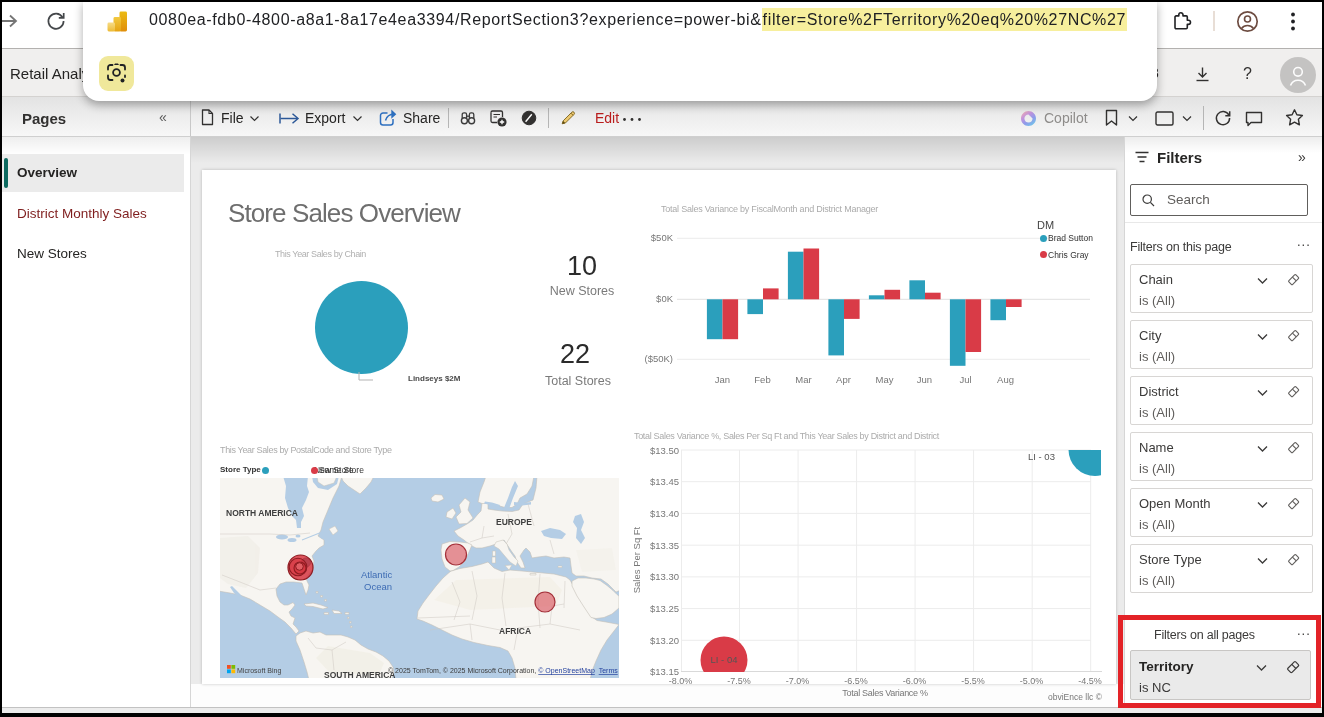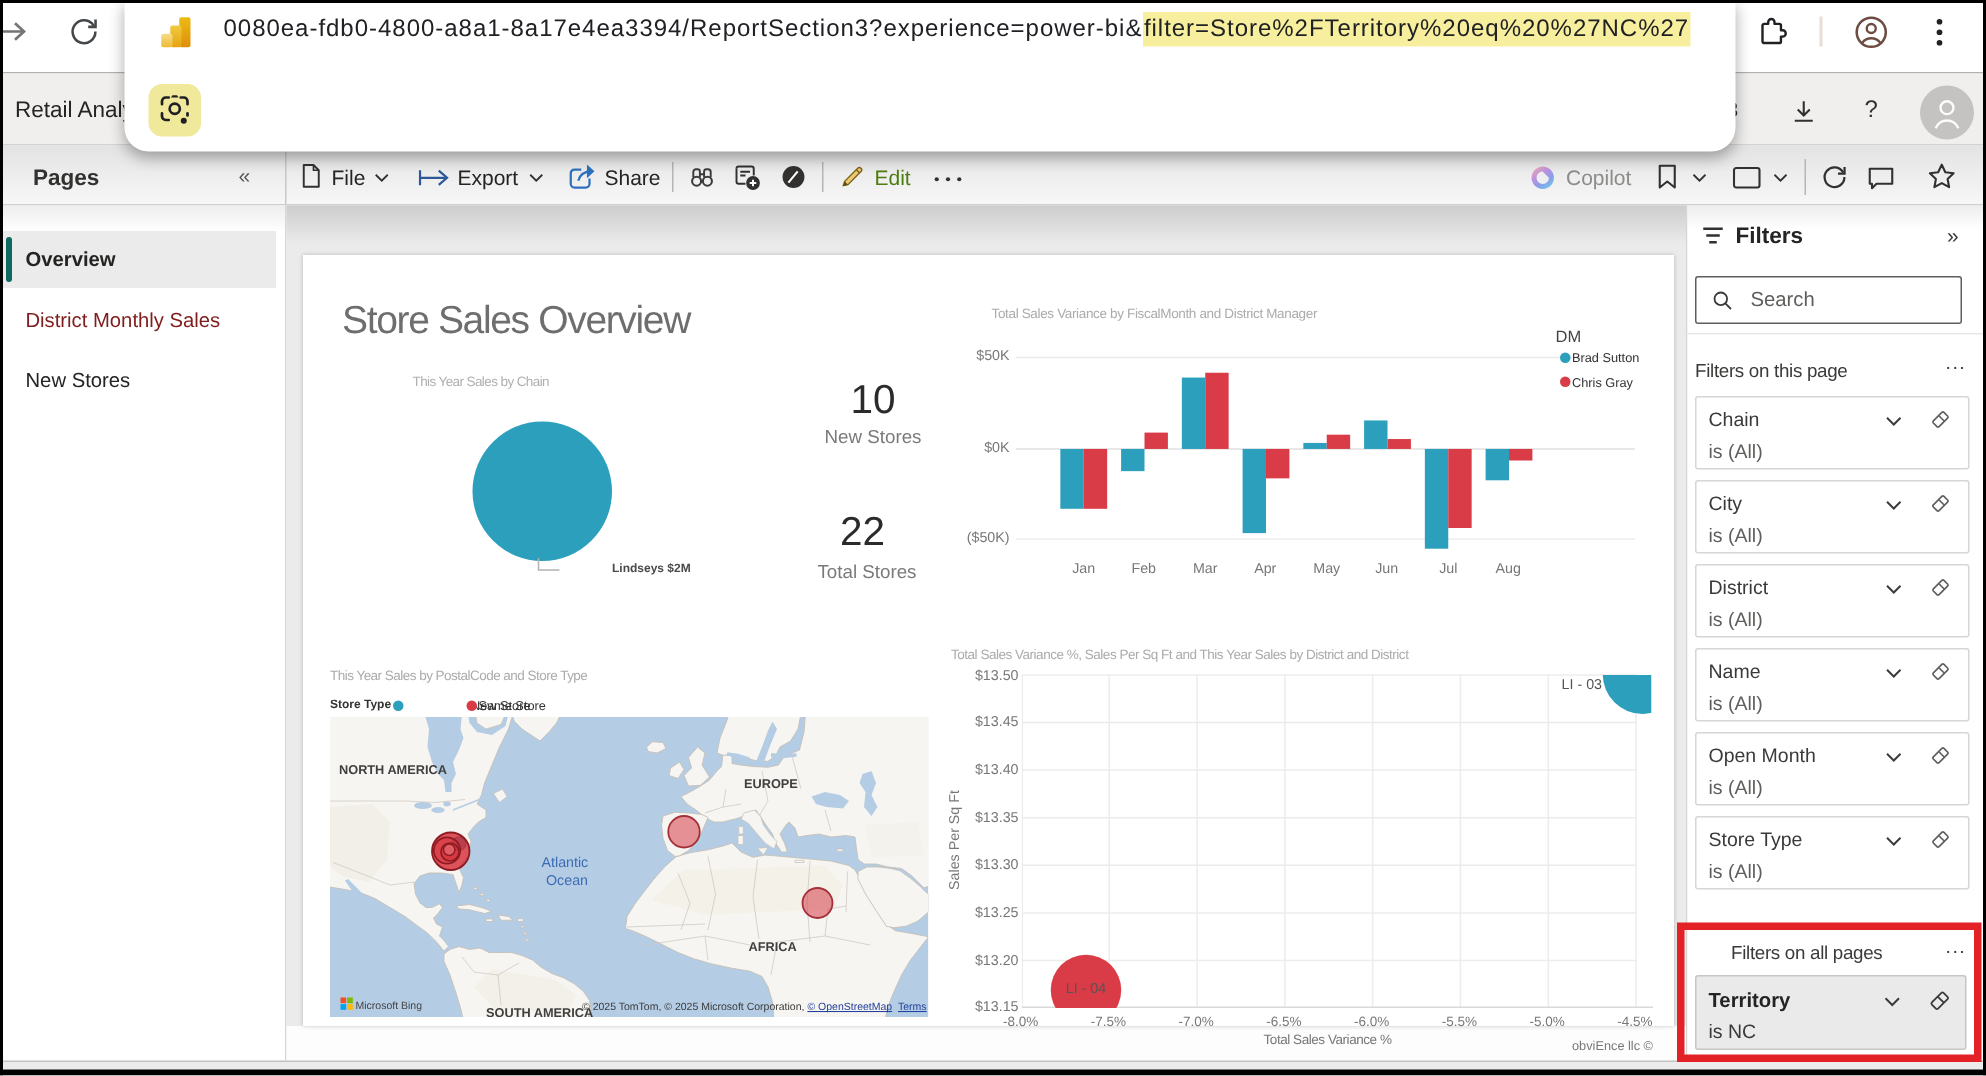--- a/index.html
+++ b/index.html
@@ -126,21 +126,21 @@
     </svg>
 </div>
 <div class="a" style="left:548px;top:108px;width:1px;height:20px;background:#b5b5b5;"></div>
 <div class="a" style="left:560px;top:109px;">
   <svg width="17" height="17" viewBox="0 0 17 17">
       <path d="M2.2 14.8 L3.1 11.9 L11.8 3.2 A1.55 1.55 0 0 1 14 5.4 L5.3 14.1 Z" fill="#ecc871" stroke="#7c6218" stroke-width="0.9"></path>
       <path d="M10.9 4.1 L13.1 6.3" stroke="#7c6218" stroke-width="0.9"></path>
       <path d="M2.2 14.8 L3.1 11.9 L5.3 14.1 Z" fill="#5e4c10"></path>
     </svg>
 </div>
-<div class="a" style="left:583px;top:110px;font-size:14px;color:#4d7c0f;">Edit</div>
+<div class="a" style="left:595px;top:110px;font-size:14px;color:#b91c1c;">Edit</div>
 <div class="a" style="left:622px;top:117px;">
     <svg width="20" height="5" viewBox="0 0 20 5">
       <circle cx="2.5" cy="2.5" r="1.4" fill="#323130"></circle>
       <circle cx="10" cy="2.5" r="1.4" fill="#323130"></circle>
       <circle cx="17.5" cy="2.5" r="1.4" fill="#323130"></circle>
     </svg>
   </div>
 
 <div class="a" style="left:1020px;top:110px;">
   <svg width="17" height="17" viewBox="0 0 17 17">
@@ -436,21 +436,21 @@
   </g>
   <line x1="0" y1="227.5" x2="421" y2="227.5" stroke="#d9d9d9"></line>
 </svg>
 </div>
 <div class="a" style="left:681px;top:449.5px;width:420px;height:222.5px;overflow:hidden;">
 <svg width="420" height="223" viewBox="0 0 420 223">
   <circle cx="414" cy="-0.5" r="26.5" fill="#2b9fbc"></circle>
   <circle cx="43" cy="210" r="23.5" fill="#d93b47"></circle>
 </svg>
 </div>
-<div class="a" style="left:1028px;top:451px;width:40px;text-align:right;font-size:9.5px;color:#555;">LI - 03</div>
+<div class="a" style="left:1028px;top:451px;width:40px;text-align:left;font-size:9.5px;color:#555;">LI - 03</div>
 <div class="a" style="left:694px;top:625.5px;width:60px;text-align:center;font-size:9.5px;color:#555;margin-top:28px;">LI - 04</div>
 <div class="a" style="left:660px;top:675.5px;width:41px;text-align:center;font-size:9px;color:#777;">-8.0%</div>
 <div class="a" style="left:718.5px;top:675.5px;width:41px;text-align:center;font-size:9px;color:#777;">-7.5%</div>
 <div class="a" style="left:777px;top:675.5px;width:41px;text-align:center;font-size:9px;color:#777;">-7.0%</div>
 <div class="a" style="left:835.5px;top:675.5px;width:41px;text-align:center;font-size:9px;color:#777;">-6.5%</div>
 <div class="a" style="left:894px;top:675.5px;width:41px;text-align:center;font-size:9px;color:#777;">-6.0%</div>
 <div class="a" style="left:952.5px;top:675.5px;width:41px;text-align:center;font-size:9px;color:#777;">-5.5%</div>
 <div class="a" style="left:1011px;top:675.5px;width:41px;text-align:center;font-size:9px;color:#777;">-5.0%</div>
 <div class="a" style="left:1069.5px;top:675.5px;width:41px;text-align:center;font-size:9px;color:#777;">-4.5%</div>
 <div class="a" style="left:785px;top:688px;width:200px;text-align:center;font-size:9px;letter-spacing:-0.3px;color:#777;">Total Sales Variance %</div>

